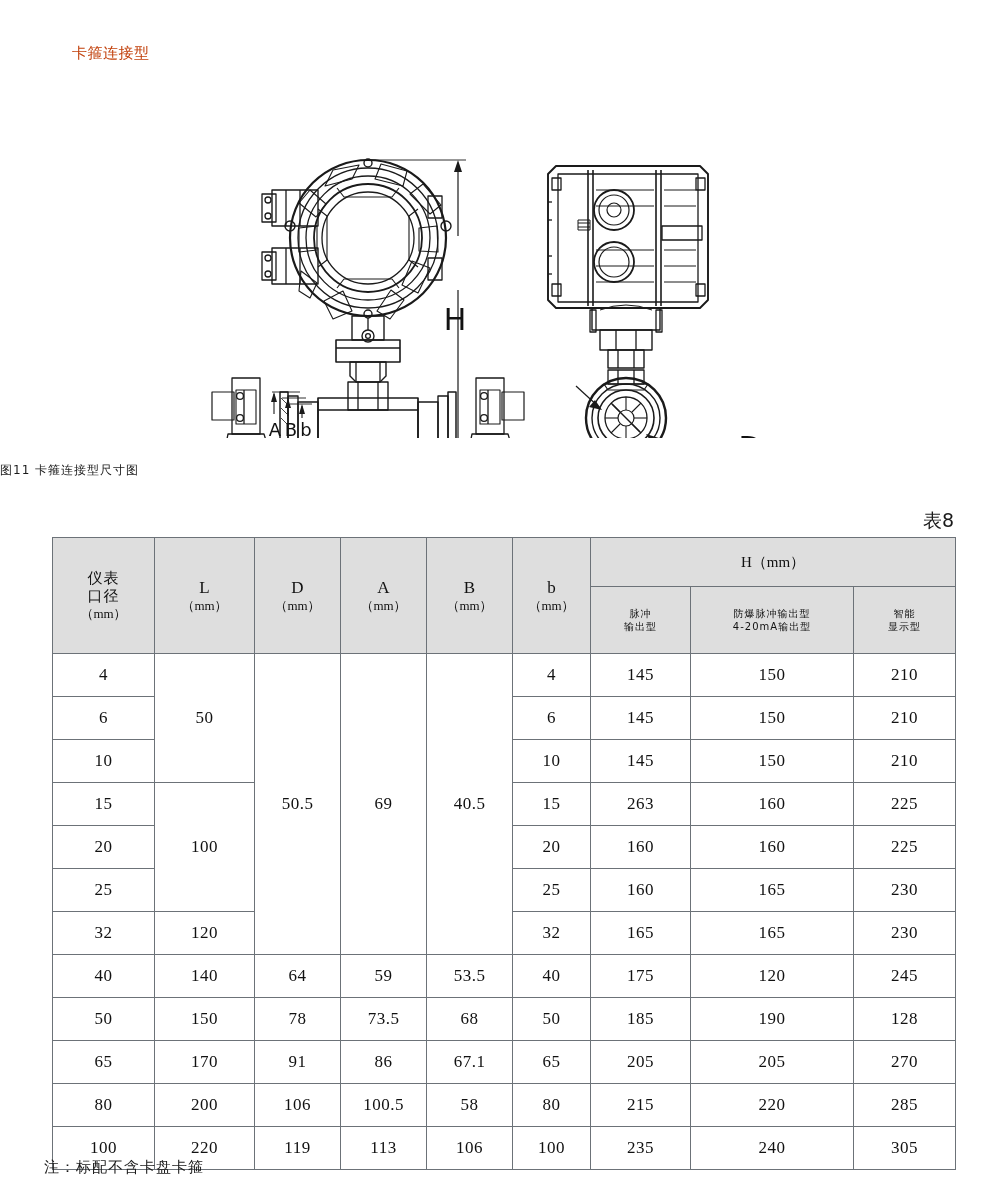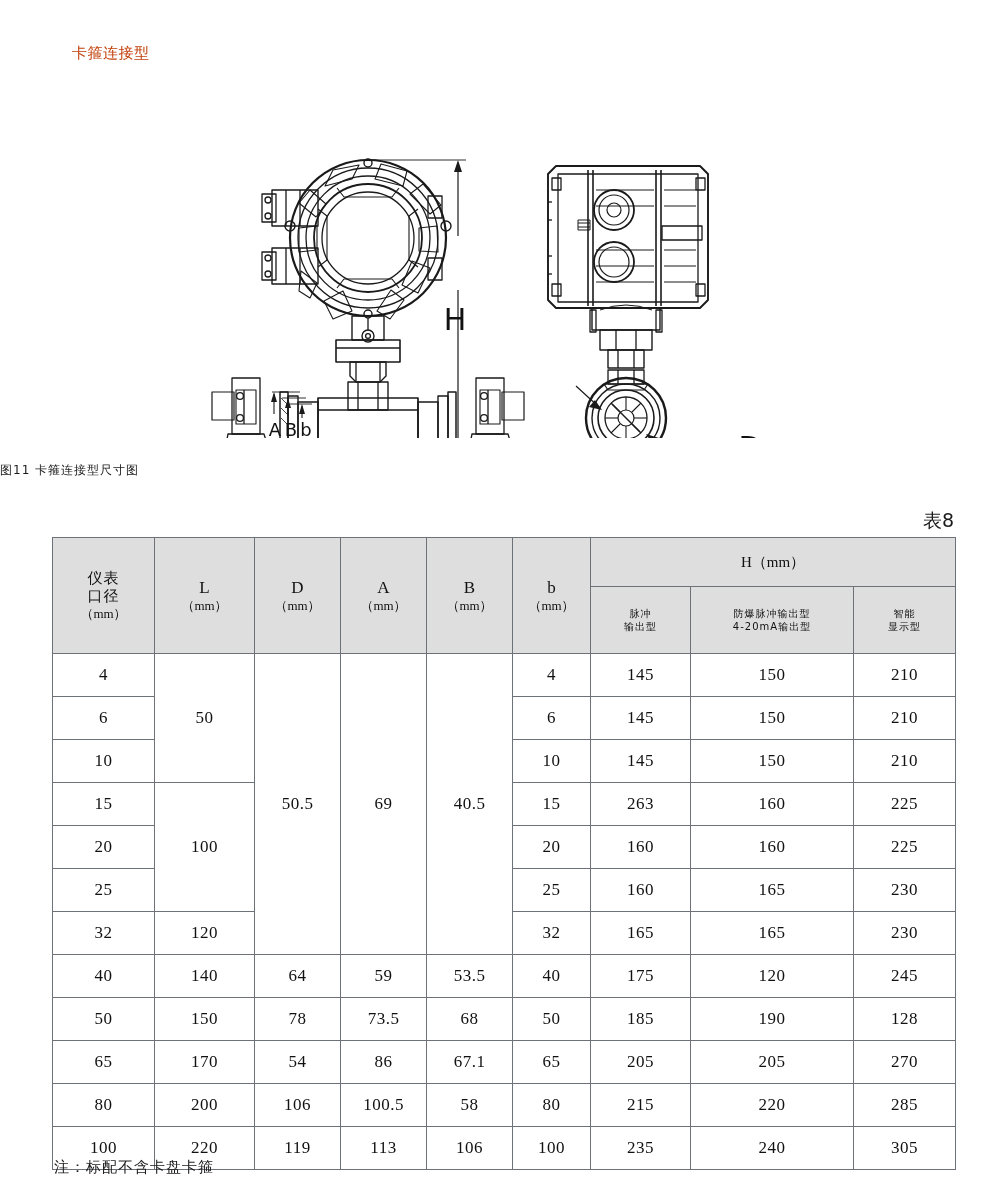--- a/index.html
+++ b/index.html
@@ -108,21 +108,21 @@
   table.spec tbody td {
     height: 42px;
     font-size: 17px;
     background: #ffffff;
     letter-spacing: 0.5px;
   }
 
   
   .note {
     position: absolute;
-    left: 54px;
+    left: 44px;
     top: 1158px;
     font-family: "DejaVu Sans", "Liberation Sans", sans-serif;
     font-size: 15px;
     color: #1a1a1a;
     letter-spacing: 1px;
   }
 
   .dim-label {
     font-family: "DejaVu Sans", "Liberation Sans", sans-serif;
     fill: #111111;
@@ -543,21 +543,21 @@
         <td>68</td>
         <td>50</td>
         <td>185</td>
         <td>190</td>
         <td>128</td>
       </tr>
 
       <tr>
         <td>65</td>
         <td>170</td>
-        <td>54</td>
+        <td>91</td>
         <td>86</td>
         <td>67.1</td>
         <td>65</td>
         <td>205</td>
         <td>205</td>
         <td>270</td>
       </tr>
 
       <tr>
         <td>80</td>

